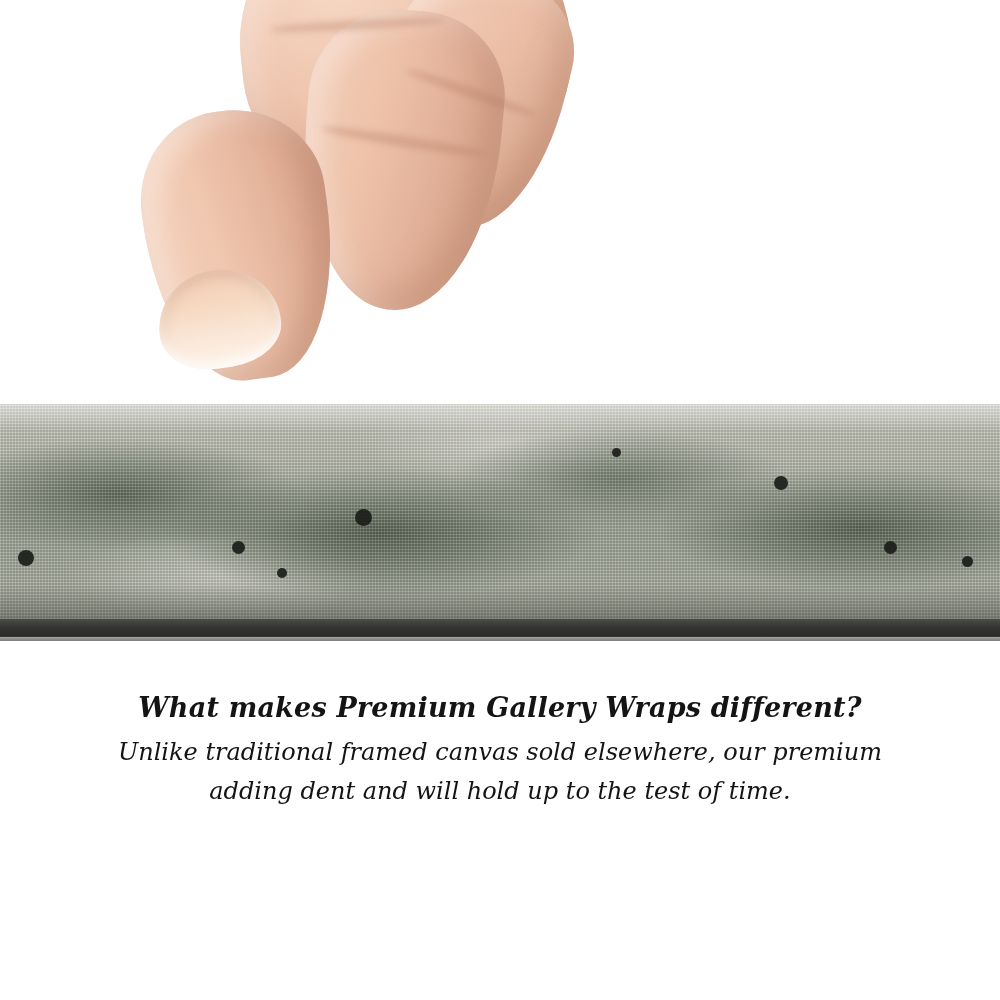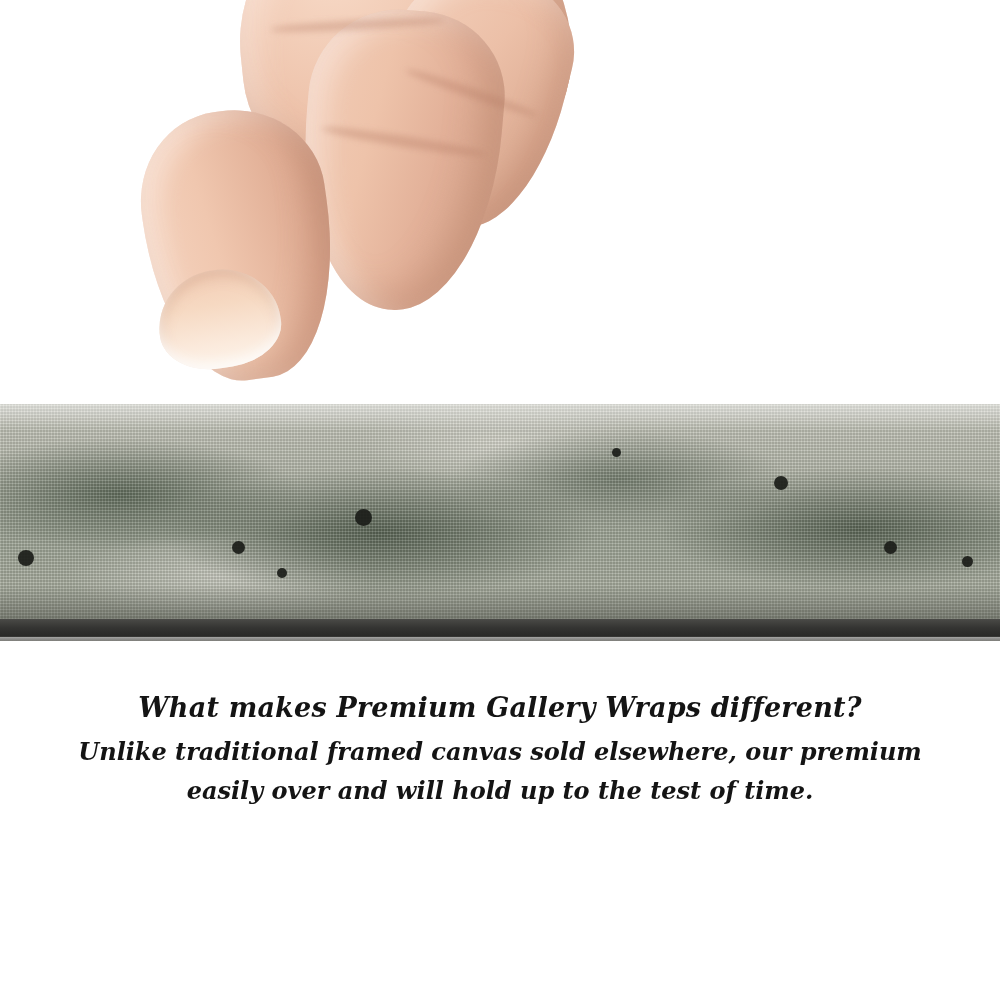--- a/index.html
+++ b/index.html
@@ -181,21 +181,21 @@
   .caption-heading {
     font-size: 27px;
     font-weight: 700;
     line-height: 1.3;
     margin-bottom: 8px;
     letter-spacing: 0.2px;
   }
   .caption-line {
     font-size: 24px;
     line-height: 1.62;
-    font-weight: 700;
+    font-weight: 400;
   }
 </style>
 </head>
 <body>
 
 <div class="page">
 
   <div class="photo">
 
     <div class="hand">
@@ -222,16 +222,16 @@
       <div class="strip-top-shade"></div>
       <div class="strip-bottom-shade"></div>
     </div>
     <div class="strip-edge"></div>
     <div class="strip-edge-hilite"></div>
   </div>
 
   <div class="caption">
     <div class="caption-heading">What makes Premium Gallery Wraps different?</div>
     <div class="caption-line">Unlike traditional framed canvas sold elsewhere, our premium</div>
-    <div class="caption-line">easily over and will hold up to the test of time.</div>
+    <div class="caption-line">adding dent and will hold up to the test of time.</div>
   </div>
 
 </div>
 
 </body></html>

